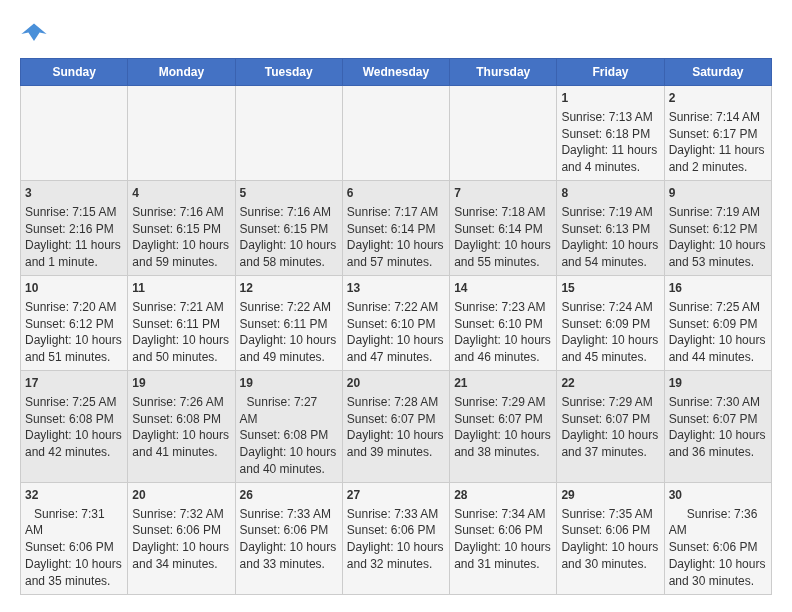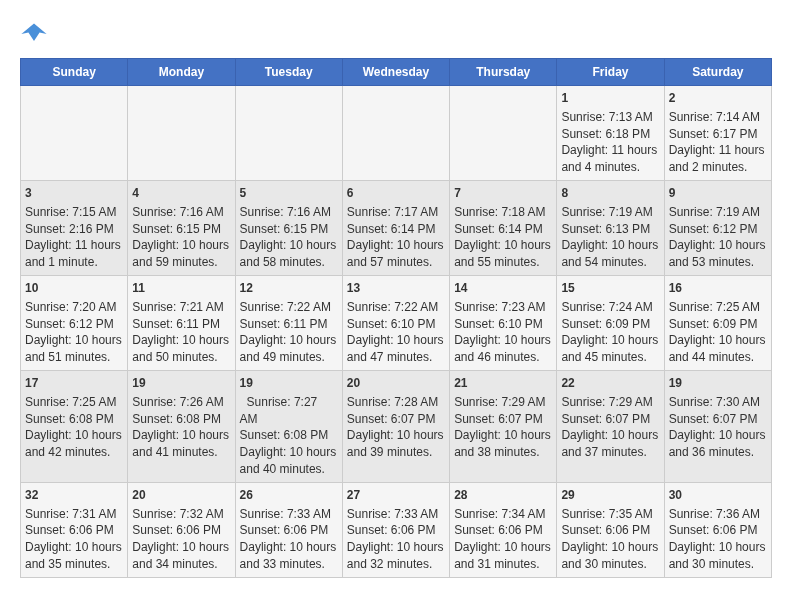--- a/index.html
+++ b/index.html
@@ -195,36 +195,36 @@
 Sunset: 6:07 PM
 Daylight: 10 hours and 38 minutes.</span></td>
         <td><span class="day-number">22</span><span class="day-info" style="white-space: pre-line;">Sunrise: 7:29 AM
 Sunset: 6:07 PM
 Daylight: 10 hours and 37 minutes.</span></td>
         <td><span class="day-number">19</span><span class="day-info" style="white-space: pre-line;">Sunrise: 7:30 AM
 Sunset: 6:07 PM
 Daylight: 10 hours and 36 minutes.</span></td>
       </tr>
       <tr>
-        <td><span class="day-number">32</span><span class="day-info" style="white-space: pre-line;">Sunrise: 7:31 AM
+        <td><span class="day-number">32</span><span class="day-info" style="white-space: pre-line; margin-left: 9px;">Sunrise: 7:31 AM
 Sunset: 6:06 PM
 Daylight: 10 hours and 35 minutes.</span></td>
         <td><span class="day-number">20</span><span class="day-info" style="white-space: pre-line;">Sunrise: 7:32 AM
 Sunset: 6:06 PM
 Daylight: 10 hours and 34 minutes.</span></td>
         <td><span class="day-number">26</span><span class="day-info" style="white-space: pre-line;">Sunrise: 7:33 AM
 Sunset: 6:06 PM
 Daylight: 10 hours and 33 minutes.</span></td>
         <td><span class="day-number">27</span><span class="day-info" style="white-space: pre-line;">Sunrise: 7:33 AM
 Sunset: 6:06 PM
 Daylight: 10 hours and 32 minutes.</span></td>
         <td><span class="day-number">28</span><span class="day-info" style="white-space: pre-line;">Sunrise: 7:34 AM
 Sunset: 6:06 PM
 Daylight: 10 hours and 31 minutes.</span></td>
         <td><span class="day-number">29</span><span class="day-info" style="white-space: pre-line;">Sunrise: 7:35 AM
 Sunset: 6:06 PM
 Daylight: 10 hours and 30 minutes.</span></td>
-        <td><span class="day-number">30</span><span class="day-info" style="white-space: pre-line;">Sunrise: 7:36 AM
+        <td><span class="day-number">30</span><span class="day-info" style="white-space: pre-line; margin-left: 18px;">Sunrise: 7:36 AM
 Sunset: 6:06 PM
 Daylight: 10 hours and 30 minutes.</span></td>
       </tr>
     </tbody>
 </table>
 
 </body></html>

